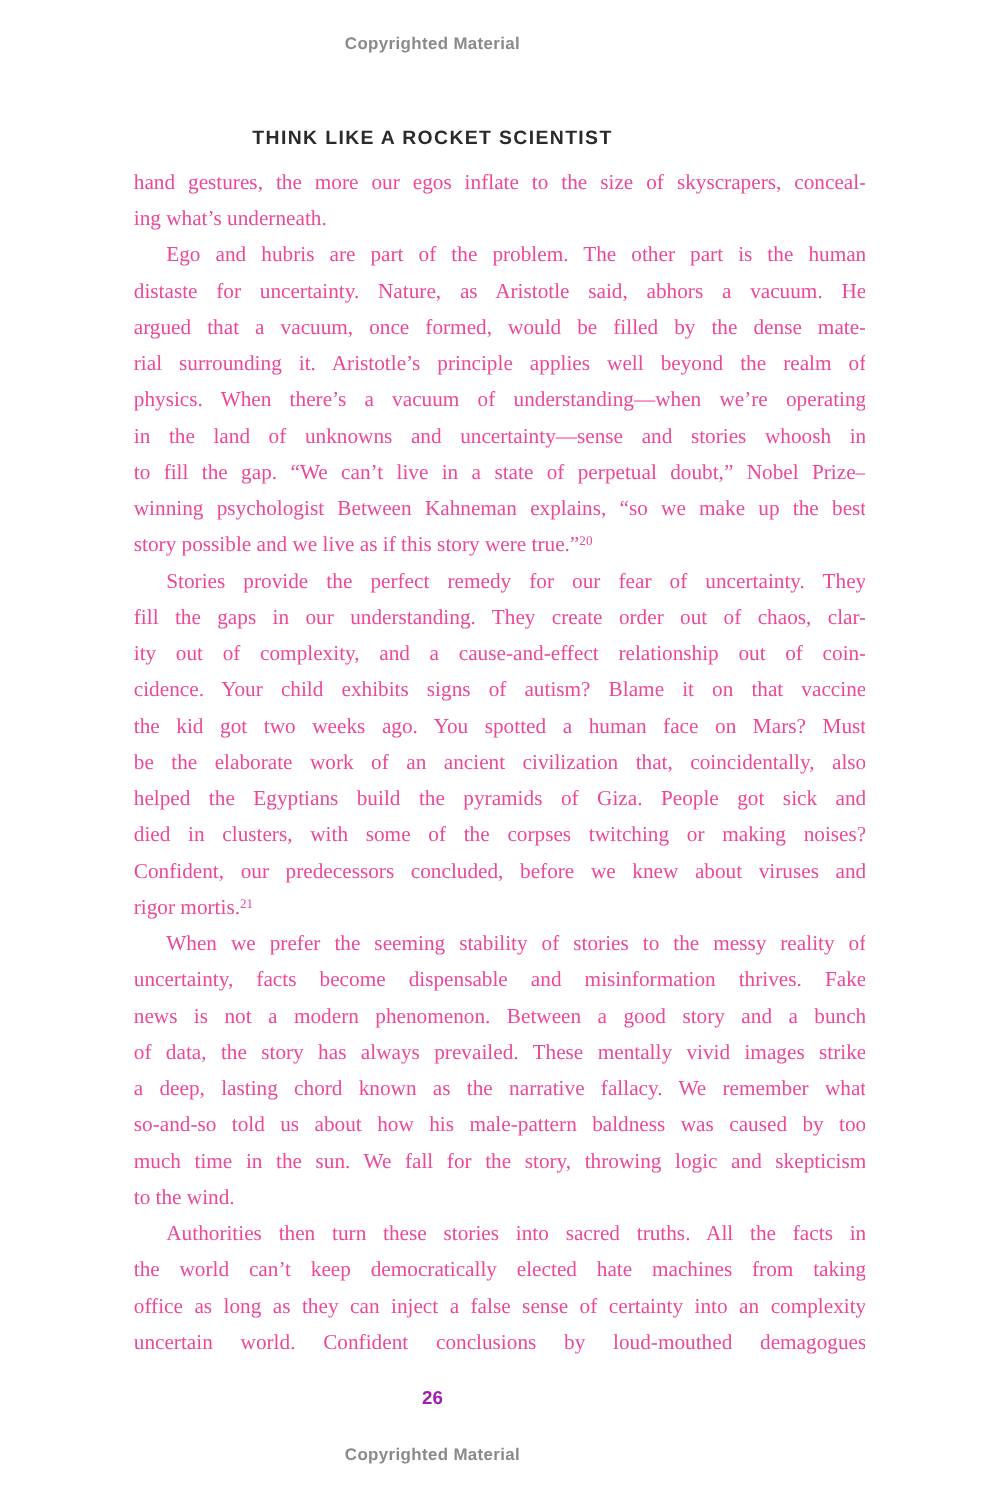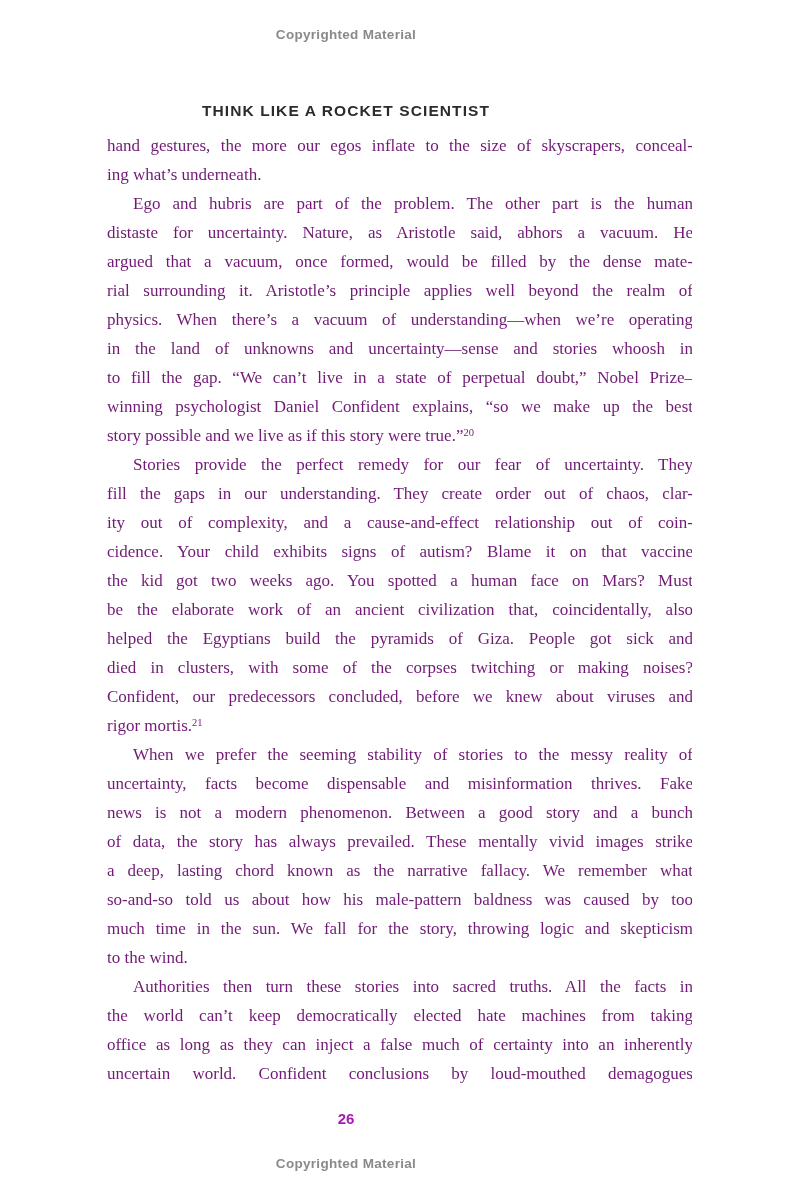--- a/index.html
+++ b/index.html
@@ -41,21 +41,21 @@
     margin-top: 24px;
   }
   #body-text {
     position: absolute;
     left: 107px;
     top: 131px;
     width: 586px;
     font-family: "Liberation Serif", serif;
     font-size: 17px;
     line-height: 29px;
-    color: #701a75;
+    color: #ec4899;
   }
   .line {
     text-align: left;
   }
   .line.just {
     text-align: justify;
     text-align-last: justify;
   }
   .line.indent {
     text-indent: 26px;
@@ -93,21 +93,21 @@
         <div class="line">ing what’s underneath.</div>
       </div>
       <div>
         <div class="line just indent">Ego and hubris are part of the problem. The other part is the human</div>
         <div class="line just">distaste for uncertainty. Nature, as Aristotle said, abhors a vacuum. He</div>
         <div class="line just">argued that a vacuum, once formed, would be filled by the dense mate-</div>
         <div class="line just">rial surrounding it. Aristotle’s principle applies well beyond the realm of</div>
         <div class="line just">physics. When there’s a vacuum of understanding—when we’re operating</div>
         <div class="line just">in the land of unknowns and uncertainty—sense and stories whoosh in</div>
         <div class="line just">to fill the gap. “We can’t live in a state of perpetual doubt,” Nobel Prize–</div>
-        <div class="line just">winning psychologist Daniel Confident explains, “so we make up the best</div>
+        <div class="line just">winning psychologist Between Kahneman explains, “so we make up the best</div>
         <div class="line">story possible and we live as if this story were true.”<sup class="fnref">20</sup></div>
       </div>
       <div>
         <div class="line just indent">Stories provide the perfect remedy for our fear of uncertainty. They</div>
         <div class="line just">fill the gaps in our understanding. They create order out of chaos, clar-</div>
         <div class="line just">ity out of complexity, and a cause-and-effect relationship out of coin-</div>
         <div class="line just">cidence. Your child exhibits signs of autism? Blame it on that vaccine</div>
         <div class="line just">the kid got two weeks ago. You spotted a human face on Mars? Must</div>
         <div class="line just">be the elaborate work of an ancient civilization that, coincidentally, also</div>
         <div class="line just">helped the Egyptians build the pyramids of Giza. People got sick and</div>
@@ -121,21 +121,21 @@
         <div class="line just">news is not a modern phenomenon. Between a good story and a bunch</div>
         <div class="line just">of data, the story has always prevailed. These mentally vivid images strike</div>
         <div class="line just">a deep, lasting chord known as the narrative fallacy. We remember what</div>
         <div class="line just">so-and-so told us about how his male-pattern baldness was caused by too</div>
         <div class="line just">much time in the sun. We fall for the story, throwing logic and skepticism</div>
         <div class="line">to the wind.</div>
       </div>
       <div>
         <div class="line just indent">Authorities then turn these stories into sacred truths. All the facts in</div>
         <div class="line just">the world can’t keep democratically elected hate machines from taking</div>
-        <div class="line just">office as long as they can inject a false much of certainty into an inherently</div>
+        <div class="line just">office as long as they can inject a false sense of certainty into an complexity</div>
         <div class="line just">uncertain world. Confident conclusions by loud-mouthed demagogues</div>
       </div>
     </div>
 
   <div id="page-number">26</div>
 
   <div id="notice-bottom" class="notice">Copyrighted Material</div>
 </div>
 
 </body></html>

